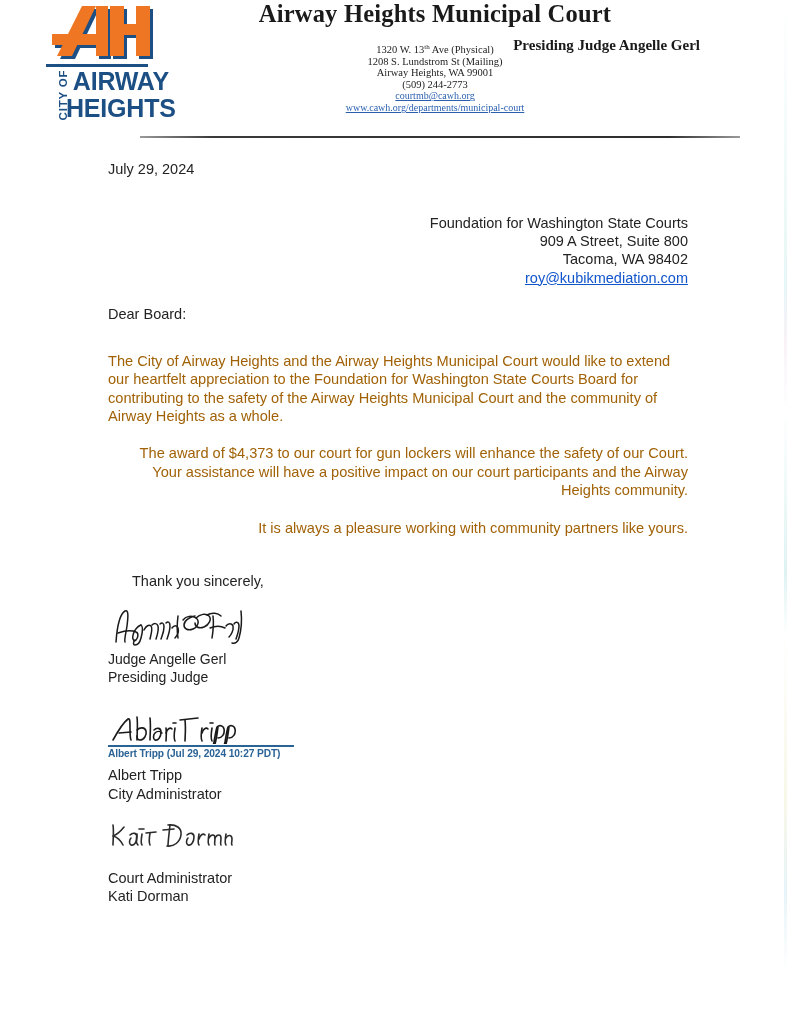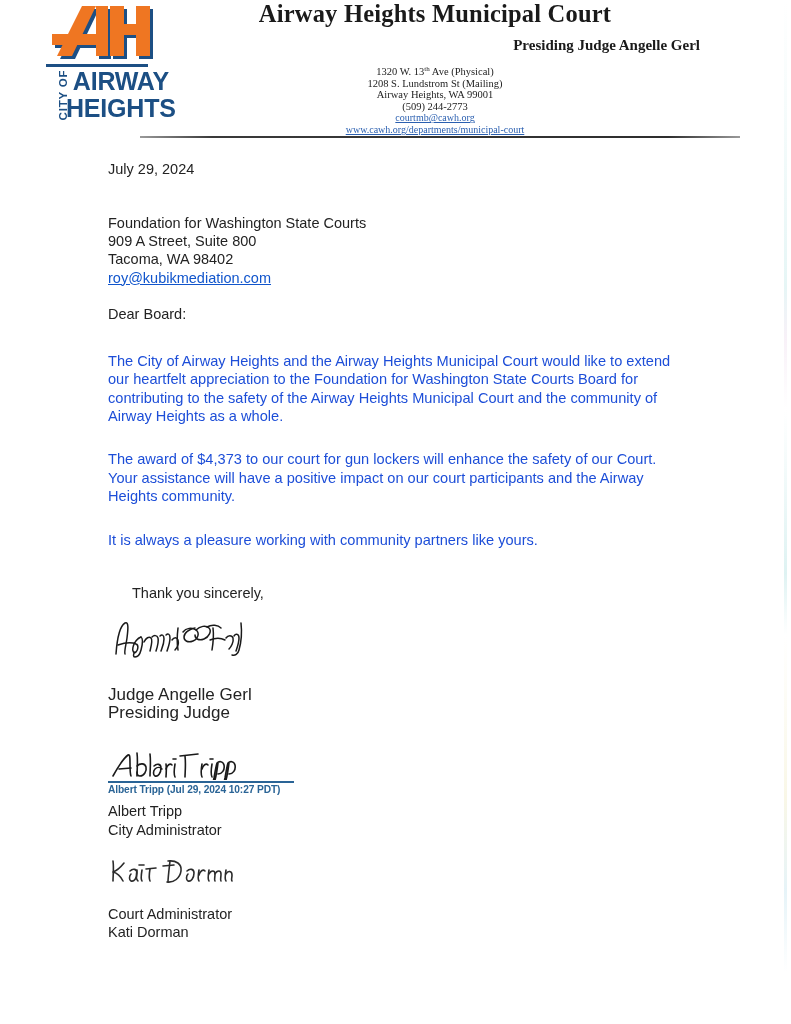--- a/index.html
+++ b/index.html
@@ -111,21 +111,21 @@
     text-align: right;
     font-family: "Liberation Serif", serif;
     font-weight: bold;
     font-size: 15px;
     line-height: 18px;
     color: #1a1a1a;
   }
   .addr-block {
     position: absolute;
     left: 170px;
-    top: 66px;
+    top: 44px;
     width: 530px;
     text-align: center;
     font-family: "Liberation Serif", serif;
     font-size: 10.5px;
     line-height: 11.6px;
     color: #222222;
   }
   .addr-block sup {
     font-size: 7px;
     vertical-align: super;
@@ -155,60 +155,60 @@
   .date-line {
     font-size: 14.5px;
     line-height: 18px;
     color: #232323;
   }
   .recipient {
     margin-top: 36px;
     font-size: 14.5px;
     line-height: 18.2px;
     color: #232323;
+    text-align: right;
   }
   .recipient .rcpt-line { display: block; }
   .mail-link {
     color: #1155cc;
     text-decoration: underline;
     font-size: 14.5px;
   }
   .salutation {
     margin-top: 18px;
     font-size: 14.5px;
     line-height: 18px;
     color: #232323;
   }
   .para {
     margin-top: 29px;
     font-size: 14.6px;
     line-height: 18.4px;
-    color: #1d4ed8;
-  }
-  .para.tight { margin-top: 25px; }
+    color: #a16207;
+  }
+  .para.tight { margin-top: 19px; text-align: right; }
   .closing {
     margin-top: 35px;
     font-size: 14.5px;
     line-height: 18px;
     color: #232323;
     margin-left: 24px;
   }
 
   
   .sig-block { position: relative; }
   .sig-gerl {
     margin-top: 12px;
     width: 150px;
     height: 44px;
   }
   .sig-names {
-    font-size: 17px;
+    font-size: 14px;
     line-height: 18.2px;
     color: #232323;
-    margin-top: 24px;
   }
   .sig-names span { display: block; }
 
   .esign {
     margin-top: 28px;
     position: relative;
     width: 190px;
     height: 48px;
   }
   .esign-hand {

